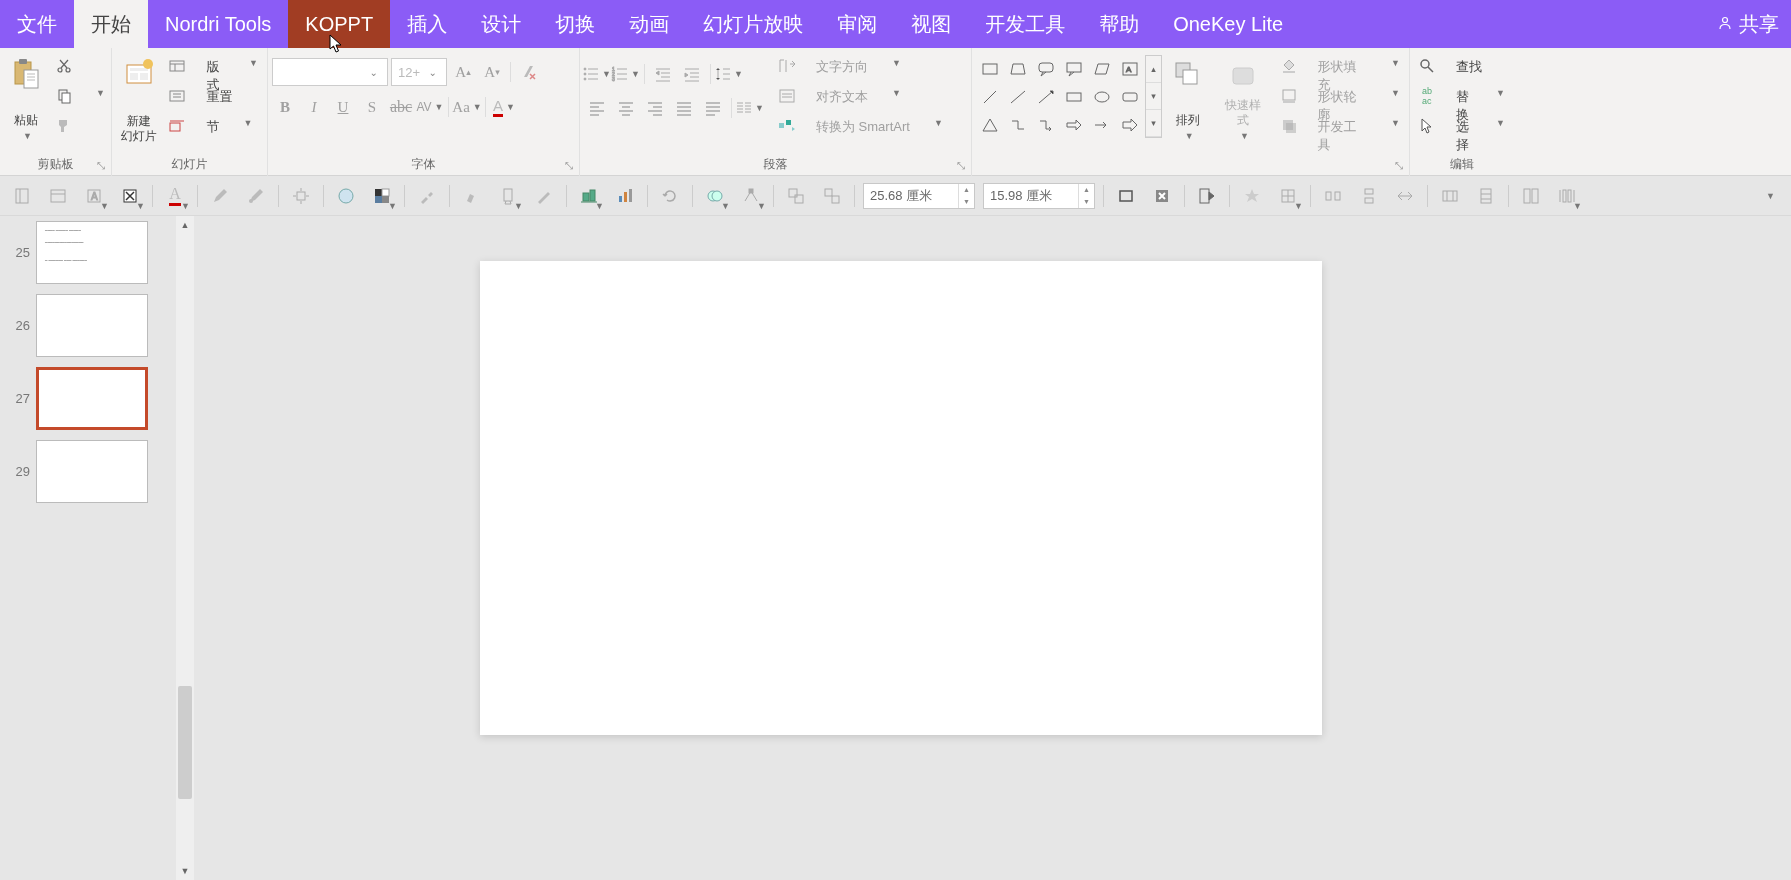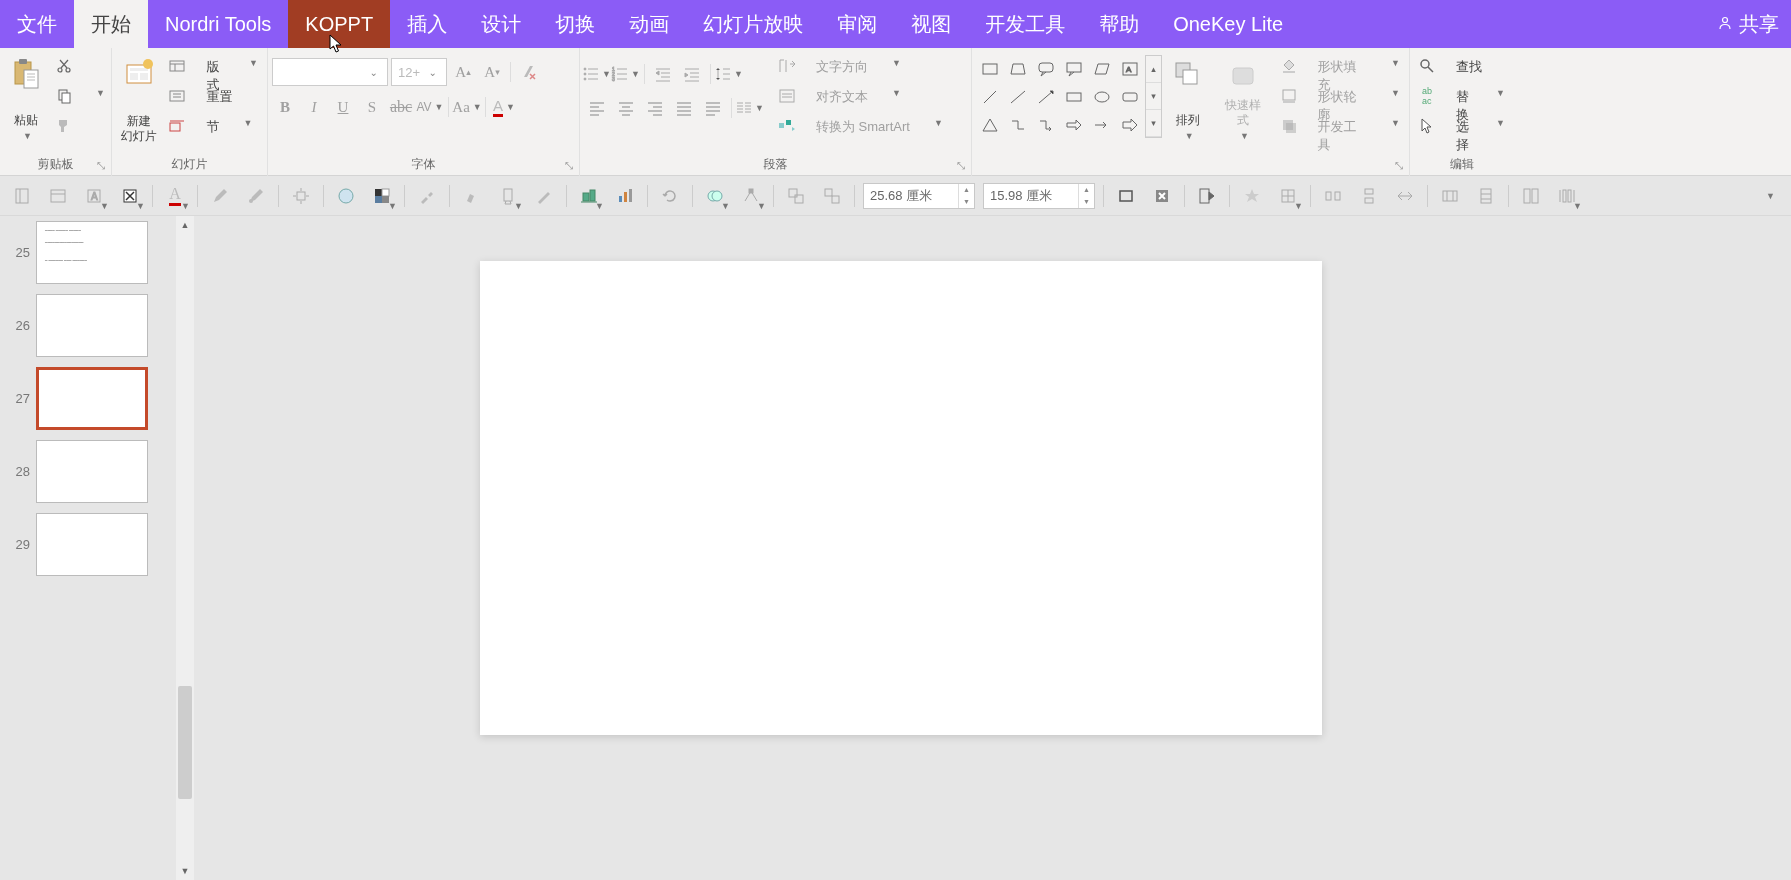--- a/index.html
+++ b/index.html
@@ -783,24 +783,20 @@
         </div>
         <div class="thumb-row">
           <div class="thumb-num">26</div>
           <div class="thumb"></div>
         </div>
         <div class="thumb-row">
           <div class="thumb-num">27</div>
           <div class="thumb sel"></div>
         </div>
         <div class="thumb-row">
-          <div class="thumb-num">28</div>
-          <div class="thumb"></div>
-        </div>
-        <div class="thumb-row">
           <div class="thumb-num">29</div>
           <div class="thumb"></div>
         </div>
       </div>
     <div class="thumb-scroll">
       <div class="sb-btn">▲</div>
       <div class="sb-track">
           <div class="sb-thumb" style="top:72%;height:18%"></div>
         </div>
       <div class="sb-btn" style="position:absolute;bottom:0;width:100%">▼</div>

